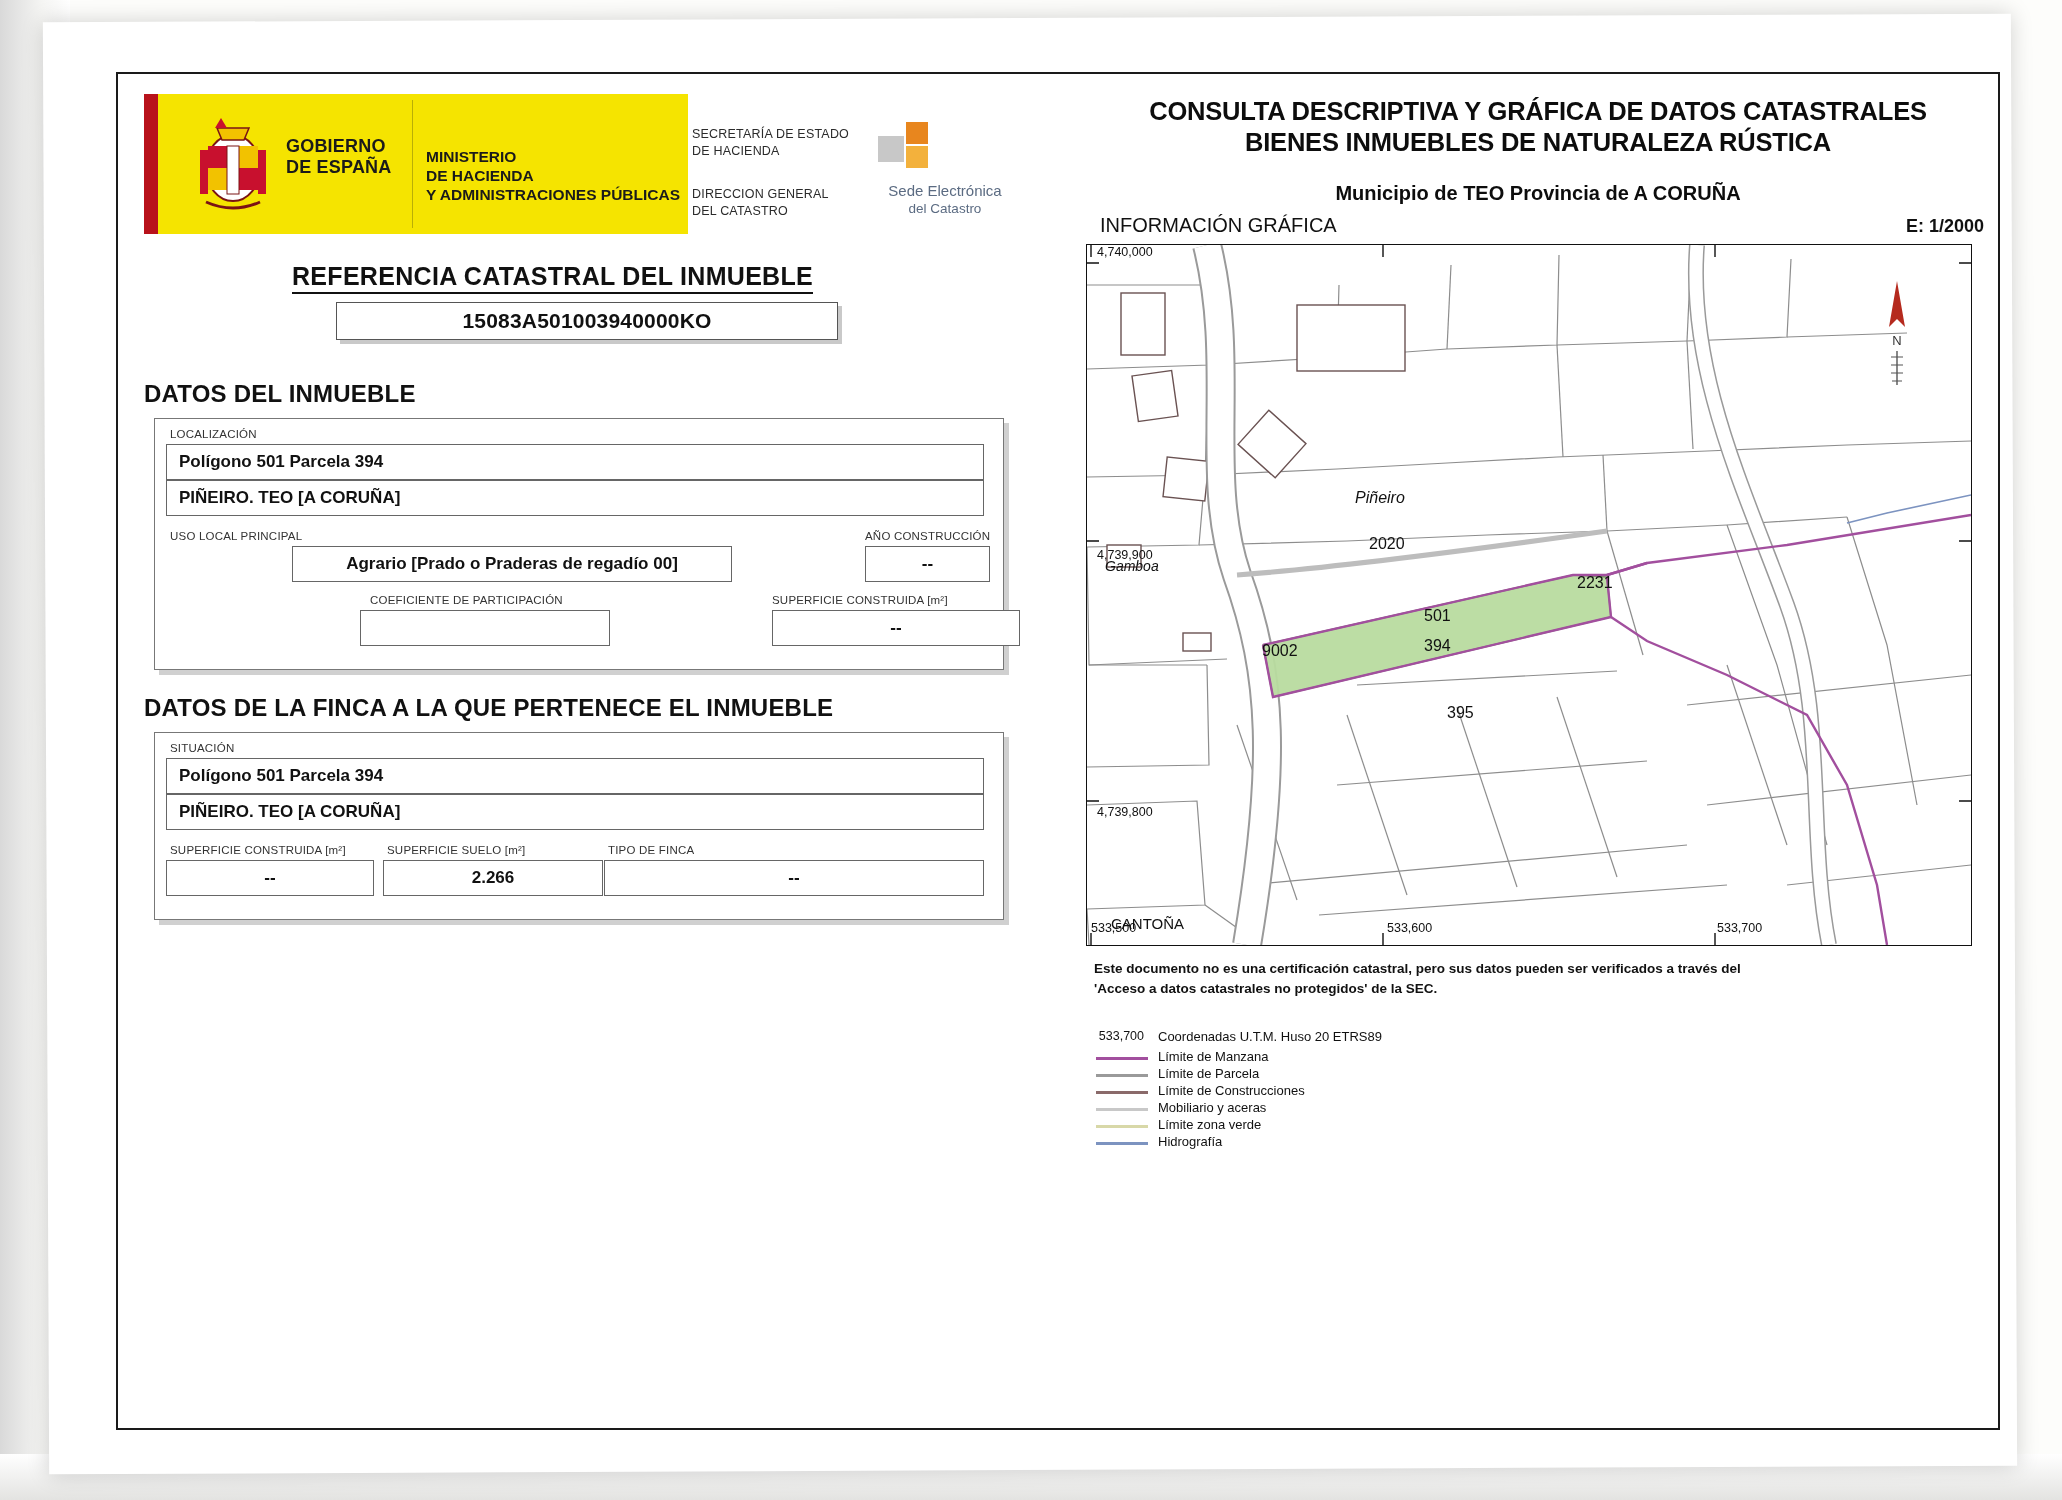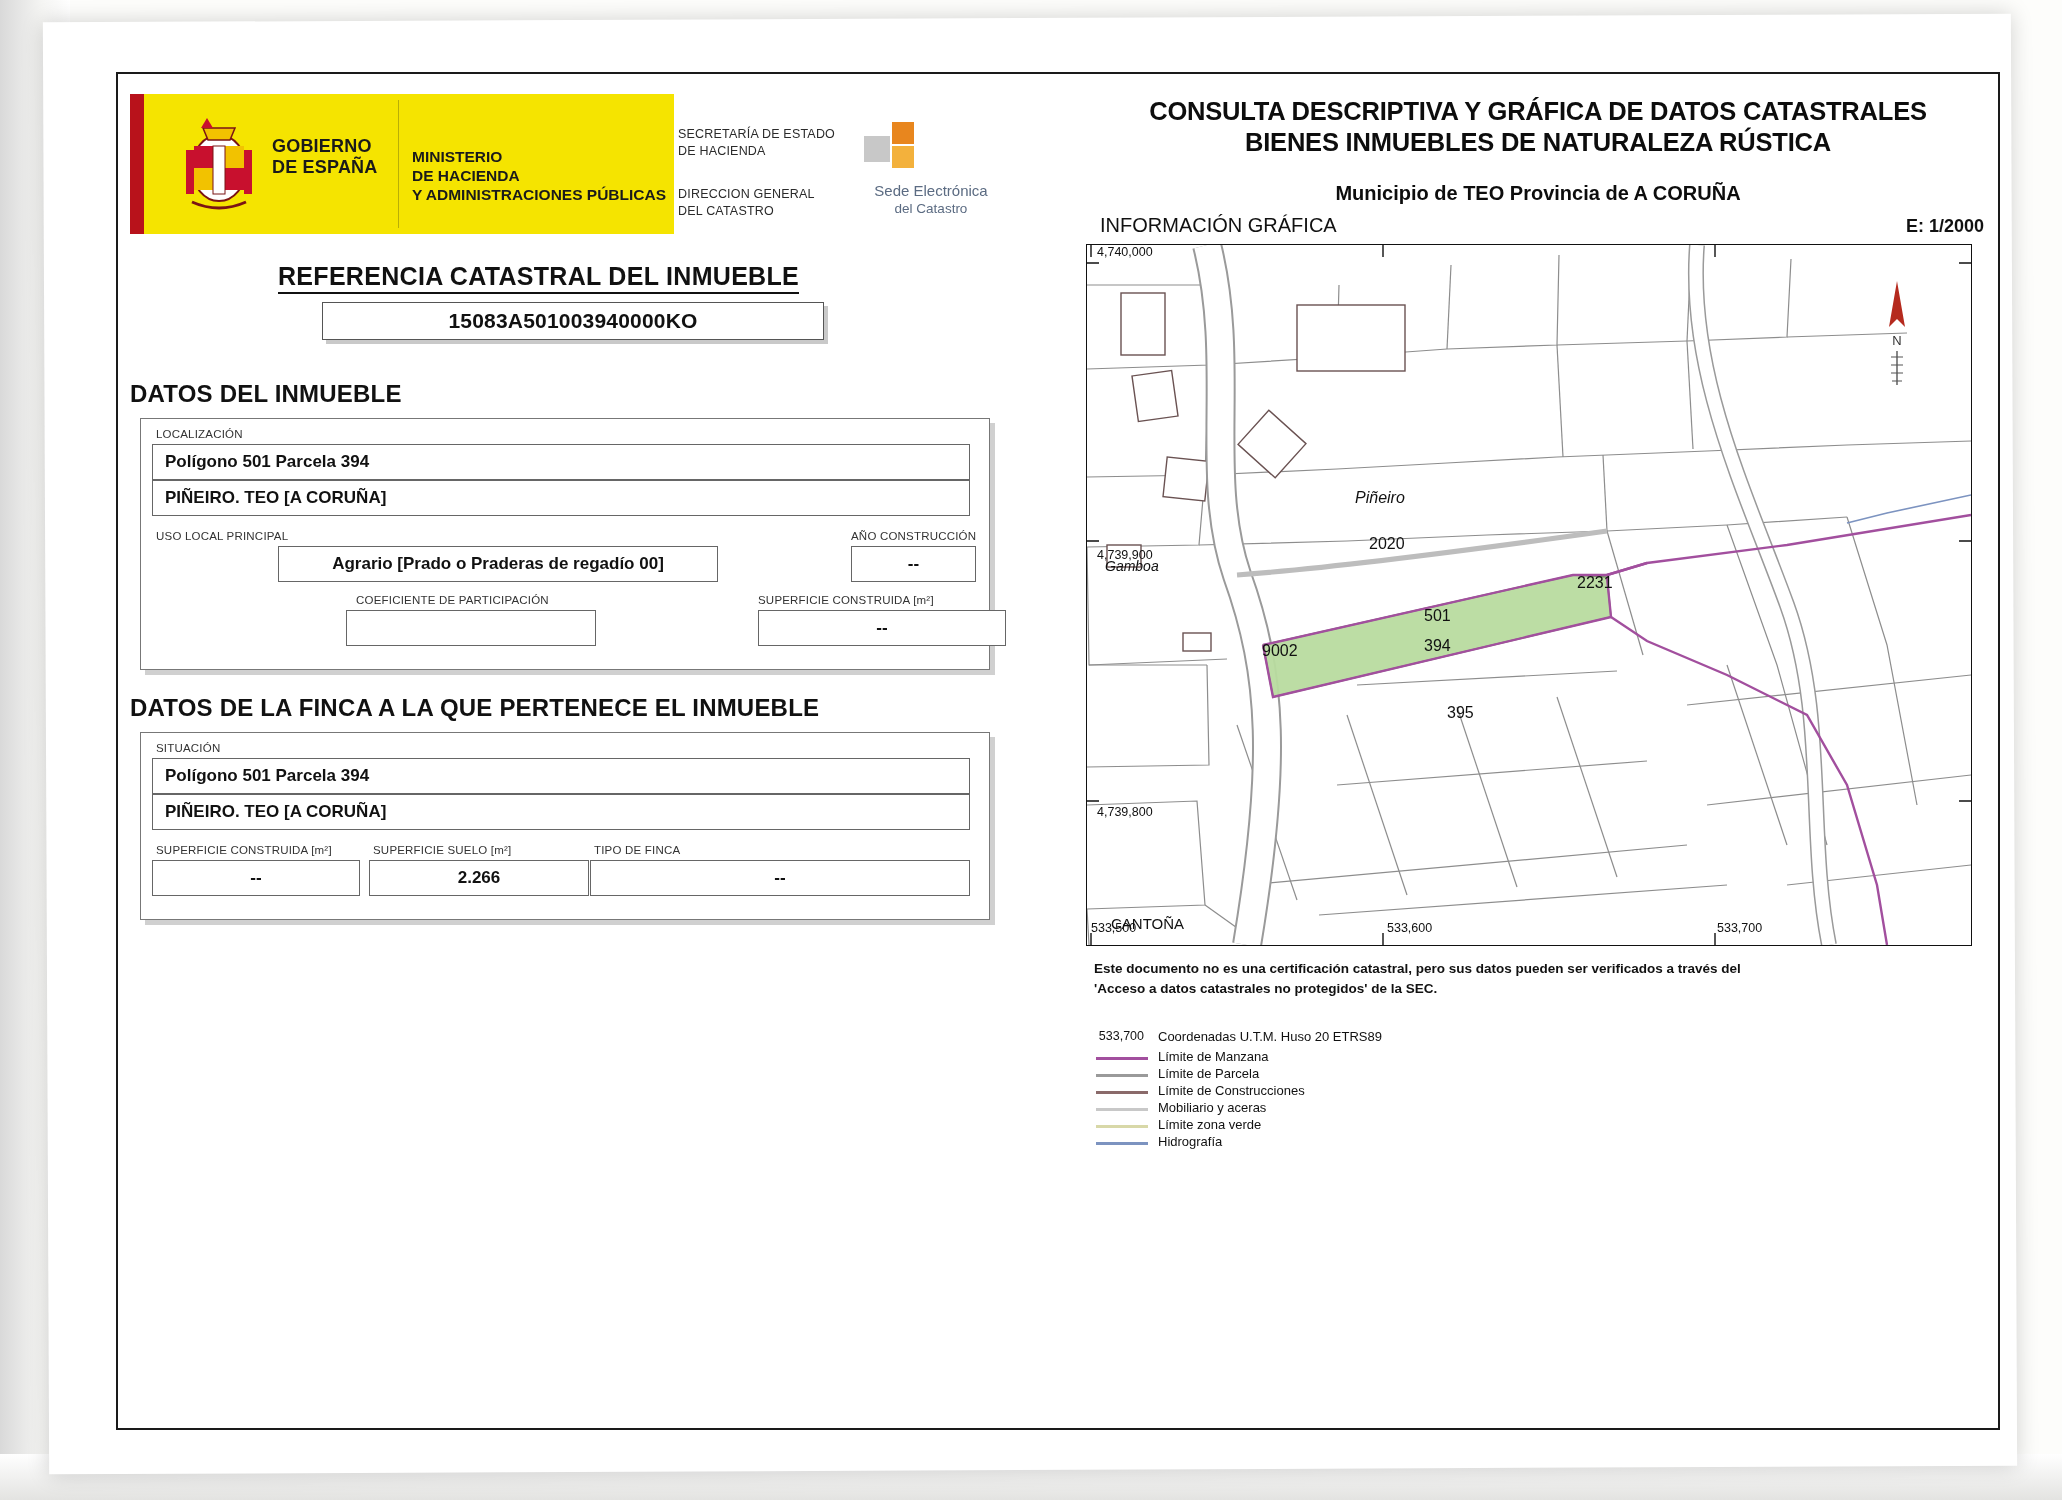--- a/index.html
+++ b/index.html
@@ -35,21 +35,21 @@
   
   .frame {
     position: absolute;
     left: 116px; top: 72px;
     width: 1880px; height: 1354px;
     border: 2px solid #1a1a1a;
     background: #fff;
   }
   
   .left-col {
-    position: absolute; left: 0; top: 0; width: 960px; height: 100%; padding-left: 43px;
+    position: absolute; left: 14px; top: 0; width: 960px; height: 100%; padding-left: 43px;
   }
   
   .banner {
     position: absolute; left: 12px; top: 20px;
     width: 900px; height: 140px;
   }
   .banner-yellow {
     position: absolute; left: 0; top: 0; width: 530px; height: 140px;
     background: #f5e400;
     border-left: 14px solid #b8121b;

